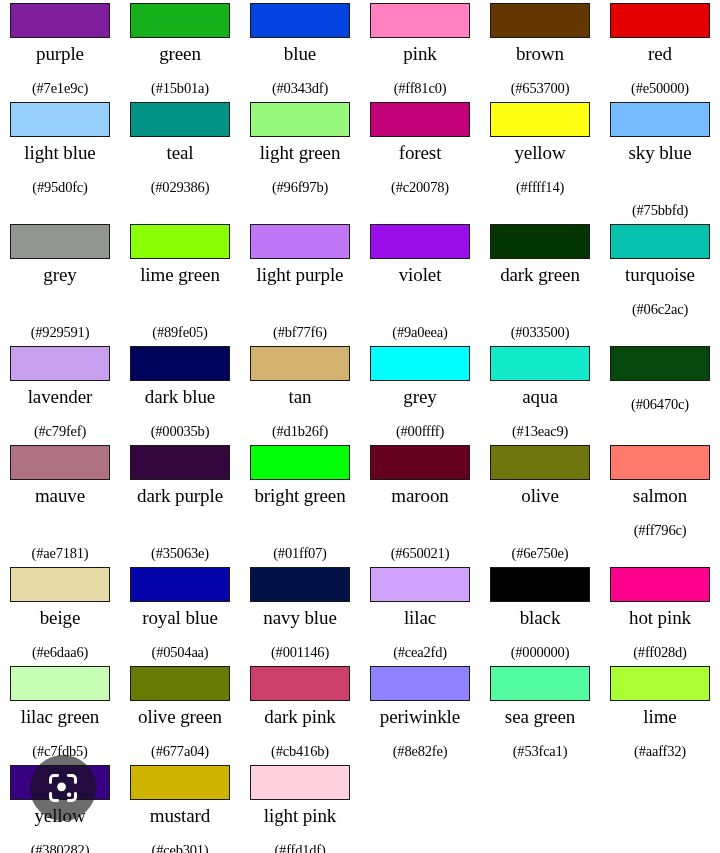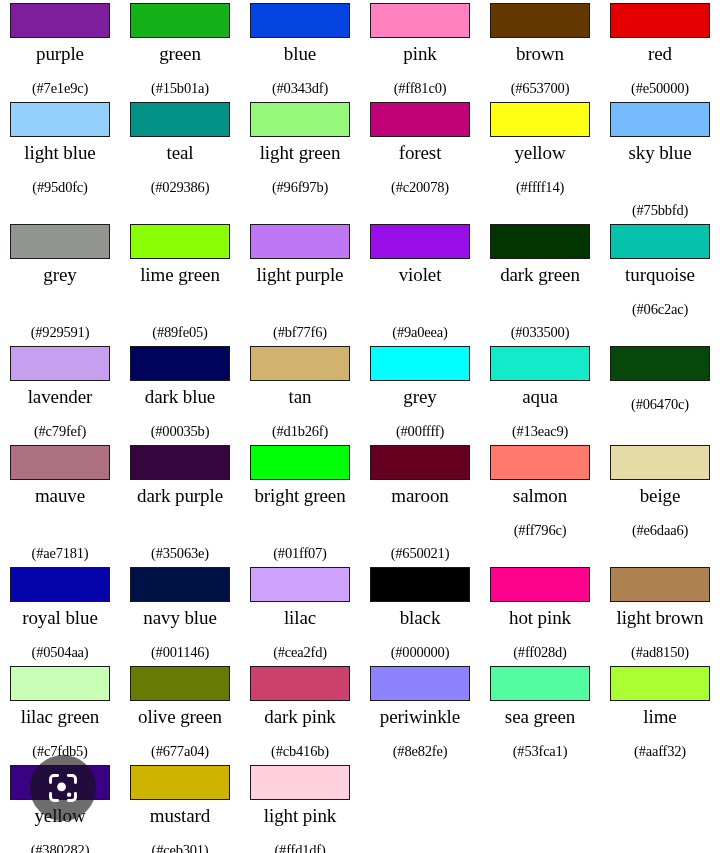--- a/index.html
+++ b/index.html
@@ -219,20 +219,25 @@
     <div class="color-cell row-tall">
       <div class="swatch" style="background-color: rgb(1, 255, 7); border-color: rgb(26, 26, 26);"></div>
       <div class="color-name">bright green</div>
       <div class="color-hex">(#01ff07)</div>
     </div>
     <div class="color-cell row-tall">
       <div class="swatch" style="background-color: rgb(101, 0, 33); border-color: rgb(26, 26, 26);"></div>
       <div class="color-name">maroon</div>
       <div class="color-hex">(#650021)</div>
     </div>
+    <div class="color-cell row-tall">
+      <div class="swatch" style="background-color: rgb(110, 117, 14); border-color: rgb(26, 26, 26);"></div>
+      <div class="color-name">olive</div>
+      <div class="color-hex">(#6e750e)</div>
+    </div>
     <div class="color-cell row-std">
       <div class="swatch" style="background-color: rgb(255, 121, 108); border-color: rgb(26, 26, 26);"></div>
       <div class="color-name">salmon</div>
       <div class="color-hex">(#ff796c)</div>
     </div>
     <div class="color-cell row-std">
       <div class="swatch" style="background-color: rgb(230, 218, 166); border-color: rgb(26, 26, 26);"></div>
       <div class="color-name">beige</div>
       <div class="color-hex">(#e6daa6)</div>
     </div>
@@ -253,25 +258,20 @@
     </div>
     <div class="color-cell row-std">
       <div class="swatch" style="background-color: rgb(0, 0, 0); border-color: rgb(26, 26, 26);"></div>
       <div class="color-name">black</div>
       <div class="color-hex">(#000000)</div>
     </div>
     <div class="color-cell row-std">
       <div class="swatch" style="background-color: rgb(255, 2, 141); border-color: rgb(26, 26, 26);"></div>
       <div class="color-name">hot pink</div>
       <div class="color-hex">(#ff028d)</div>
-    </div>
-    <div class="color-cell row-std">
-      <div class="swatch" style="background-color: rgb(173, 129, 80); border-color: rgb(26, 26, 26);"></div>
-      <div class="color-name">light brown</div>
-      <div class="color-hex">(#ad8150)</div>
     </div>
     <div class="color-cell row-std">
       <div class="swatch" style="background-color: rgb(199, 253, 181); border-color: rgb(26, 26, 26);"></div>
       <div class="color-name">lilac green</div>
       <div class="color-hex">(#c7fdb5)</div>
     </div>
     <div class="color-cell row-std">
       <div class="swatch" style="background-color: rgb(103, 122, 4); border-color: rgb(26, 26, 26);"></div>
       <div class="color-name">olive green</div>
       <div class="color-hex">(#677a04)</div>

